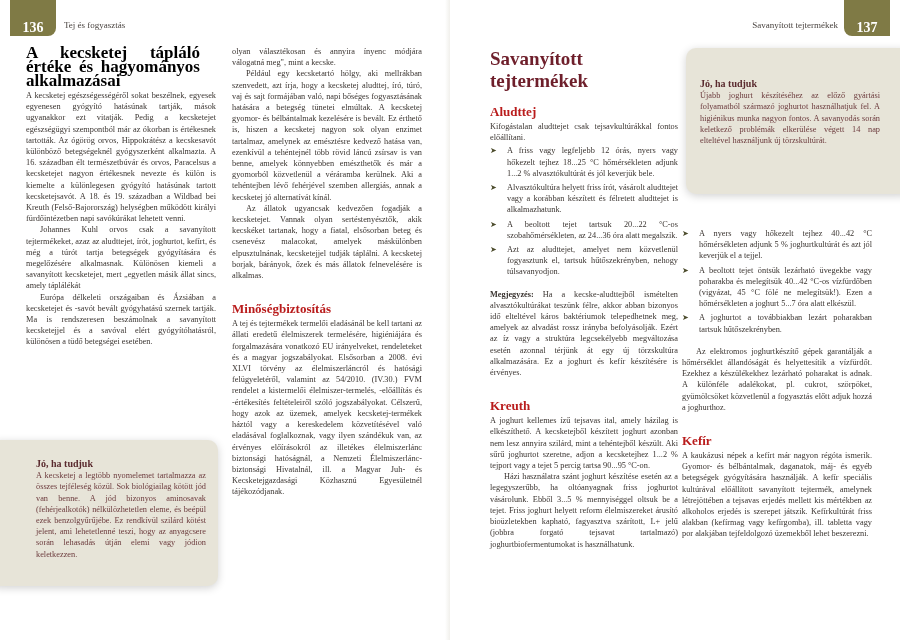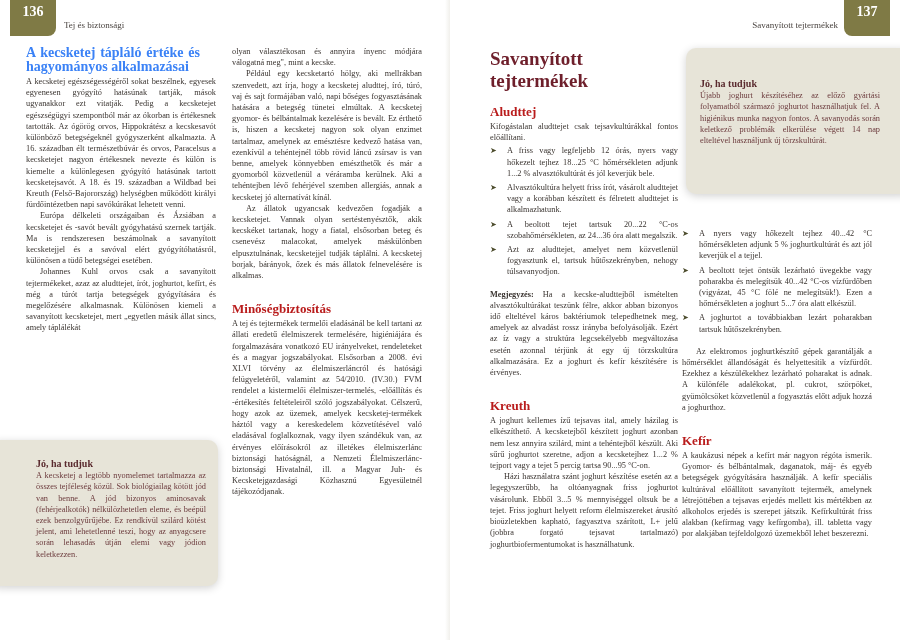--- a/index.html
+++ b/index.html
@@ -4,54 +4,54 @@
 <style>
   html, body { margin:0; padding:0; }
   body { width:900px; height:640px; background:#ffffff; position:relative; overflow:hidden;
          font-family:"Liberation Serif","DejaVu Serif",serif; color:#3a3430; }
   .page { position:absolute; top:0; height:640px; background:#fff; }
   .page.left { left:0; width:450px; }
   .page.right { left:450px; width:450px; }
   .gutter { position:absolute; left:445px; top:0; width:10px; height:640px;
             background:linear-gradient(to right, #fff, #f1f0ec 50%, #fff); }
   .pagenum { position:absolute; top:0; width:46px; height:36px; background:#7f7a45; color:#fff;
-             font-weight:bold; font-size:14px; display:flex; align-items:flex-end; justify-content:center; padding-bottom:16px; box-sizing:border-box; }
+             font-weight:bold; font-size:14px; display:flex; align-items:flex-end; justify-content:center; padding-bottom:0; box-sizing:border-box; }
   .pagenum.l { left:10px; border-bottom-right-radius:8px; }
   .pagenum.r { right:10px; border-bottom-left-radius:8px; }
   .runhead { position:absolute; top:20px; font-size:9px; color:#4a4440; }
   .runhead.l { left:64px; }
   .runhead.r { right:62px; }
   .col { position:absolute; font-size:8.3px; line-height:11.2px; text-align:justify; hyphens:auto; }
   .col p { margin:0; text-indent:0; }
   .col p.ind { text-indent:14px; }
-  h1.sec { font-size:14px; line-height:14px; color:#3b82f6; margin:0 16px 2px 0; font-weight:bold; }
+  h1.sec { font-size:17px; line-height:14px; color:#000000; margin:0 16px 2px 0; font-weight:bold; }
   h1.big { font-size:19px; line-height:22px; color:#6e1f2b; margin:0 0 4px 0; font-weight:bold; }
   h2.sub { font-size:13px; line-height:15px; color:#b91c1c; margin:12px 0 2px 0; font-weight:bold; }
   .box { position:absolute; background:#e7e4d8; border-radius:10px;
          box-shadow:0 2px 8px rgba(0,0,0,0.18); }
   .box .inner { position:absolute; font-size:8.3px; line-height:11.2px; color:#6b3a3c; text-align:justify; }
   .box h3 { margin:0 0 1px 0; font-size:10px; color:#5a2a2e; font-weight:bold; }
   ul.bl { list-style:none; padding:0; margin:2px 0 0 0; }
   ul.bl li { position:relative; padding-left:17px; margin-bottom:3px; }
   ul.bl li .arrow { position:absolute; left:0; top:0; color:#4a4a2a; font-size:8px; }
   .note b { font-weight:bold; }
   .spacer { height:8px; }
 </style>
 </head>
 <body>
 
 <div class="page left">
   <div class="pagenum l">136</div>
-  <div class="runhead l">Tej és biztonsági</div>
+  <div class="runhead l">Tej és fogyasztás</div>
 
   <div class="col" style="left:26px; top:46px; width:190px;">
     <h1 class="sec">A kecsketej tápláló értéke és hagyományos alkalmazásai</h1>
     <p>A kecsketej egészségességéről sokat beszélnek, egyesek egyenesen gyógyító hatásúnak tartják, mások ugyanakkor ezt vitatják. Pedig a kecsketejet egészségügyi szempontból már az ókorban is értékesnek tartották. Az ógörög orvos, Hippokrátész a kecskesavót különböző betegségeknél gyógyszerként alkalmazta. A 16. században élt természetbúvár és orvos, Paracelsus a kecsketejet nagyon értékesnek nevezte és külön is kiemelte a különlegesen gyógyító hatásúnak tartott kecsketejsavót. A 18. és 19. században a Wildbad bei Kreuth (Felső-Bajorország) helységben működött királyi fürdőintézetben napi savókúrákat lehetett venni.</p>
+    <p class="ind">Johannes Kuhl orvos csak a savanyított tejtermékeket, azaz az aludttejet, írót, joghurtot, kefírt, és még a túrót tartja betegségek gyógyítására és megelőzésére alkalmasnak. Különösen kiemeli a savanyított kecsketejet, mert „egyetlen másik állat sincs, amely táplálékát</p>
     <p class="ind">Európa délkeleti országaiban és Ázsiában a kecsketejet és -savót bevált gyógyhatású szernek tartják. Ma is rendszeresen beszámolnak a savanyított kecsketejjel és a savóval elért gyógyítóhatásról, különösen a tüdő betegségei esetében.</p>
-    <p class="ind">Johannes Kuhl orvos csak a savanyított tejtermékeket, azaz az aludttejet, írót, joghurtot, kefírt, és még a túrót tartja betegségek gyógyítására és megelőzésére alkalmasnak. Különösen kiemeli a savanyított kecsketejet, mert „egyetlen másik állat sincs, amely táplálékát</p>
   </div>
 
   <div class="box" style="left:-10px; top:440px; width:228px; height:146px;">
     <div class="inner" style="left:46px; top:18px; width:170px;">
       <h3>Jó, ha tudjuk</h3>
       <div>A kecsketej a legtöbb nyomelemet tartalmazza az összes tejféleség közül. Sok biológiailag kötött jód van benne. A jód bizonyos aminosavak (fehérjealkotók) nélkülözhetetlen eleme, és beépül ezek benzolgyűrűjébe. Ez rendkívül szilárd kötést jelent, ami lehetetlenné teszi, hogy az anyagcsere során lehasadás útján elemi vagy jódion keletkezzen.</div>
     </div>
   </div>
 
   <div class="col" style="left:232px; top:46px; width:190px;">

